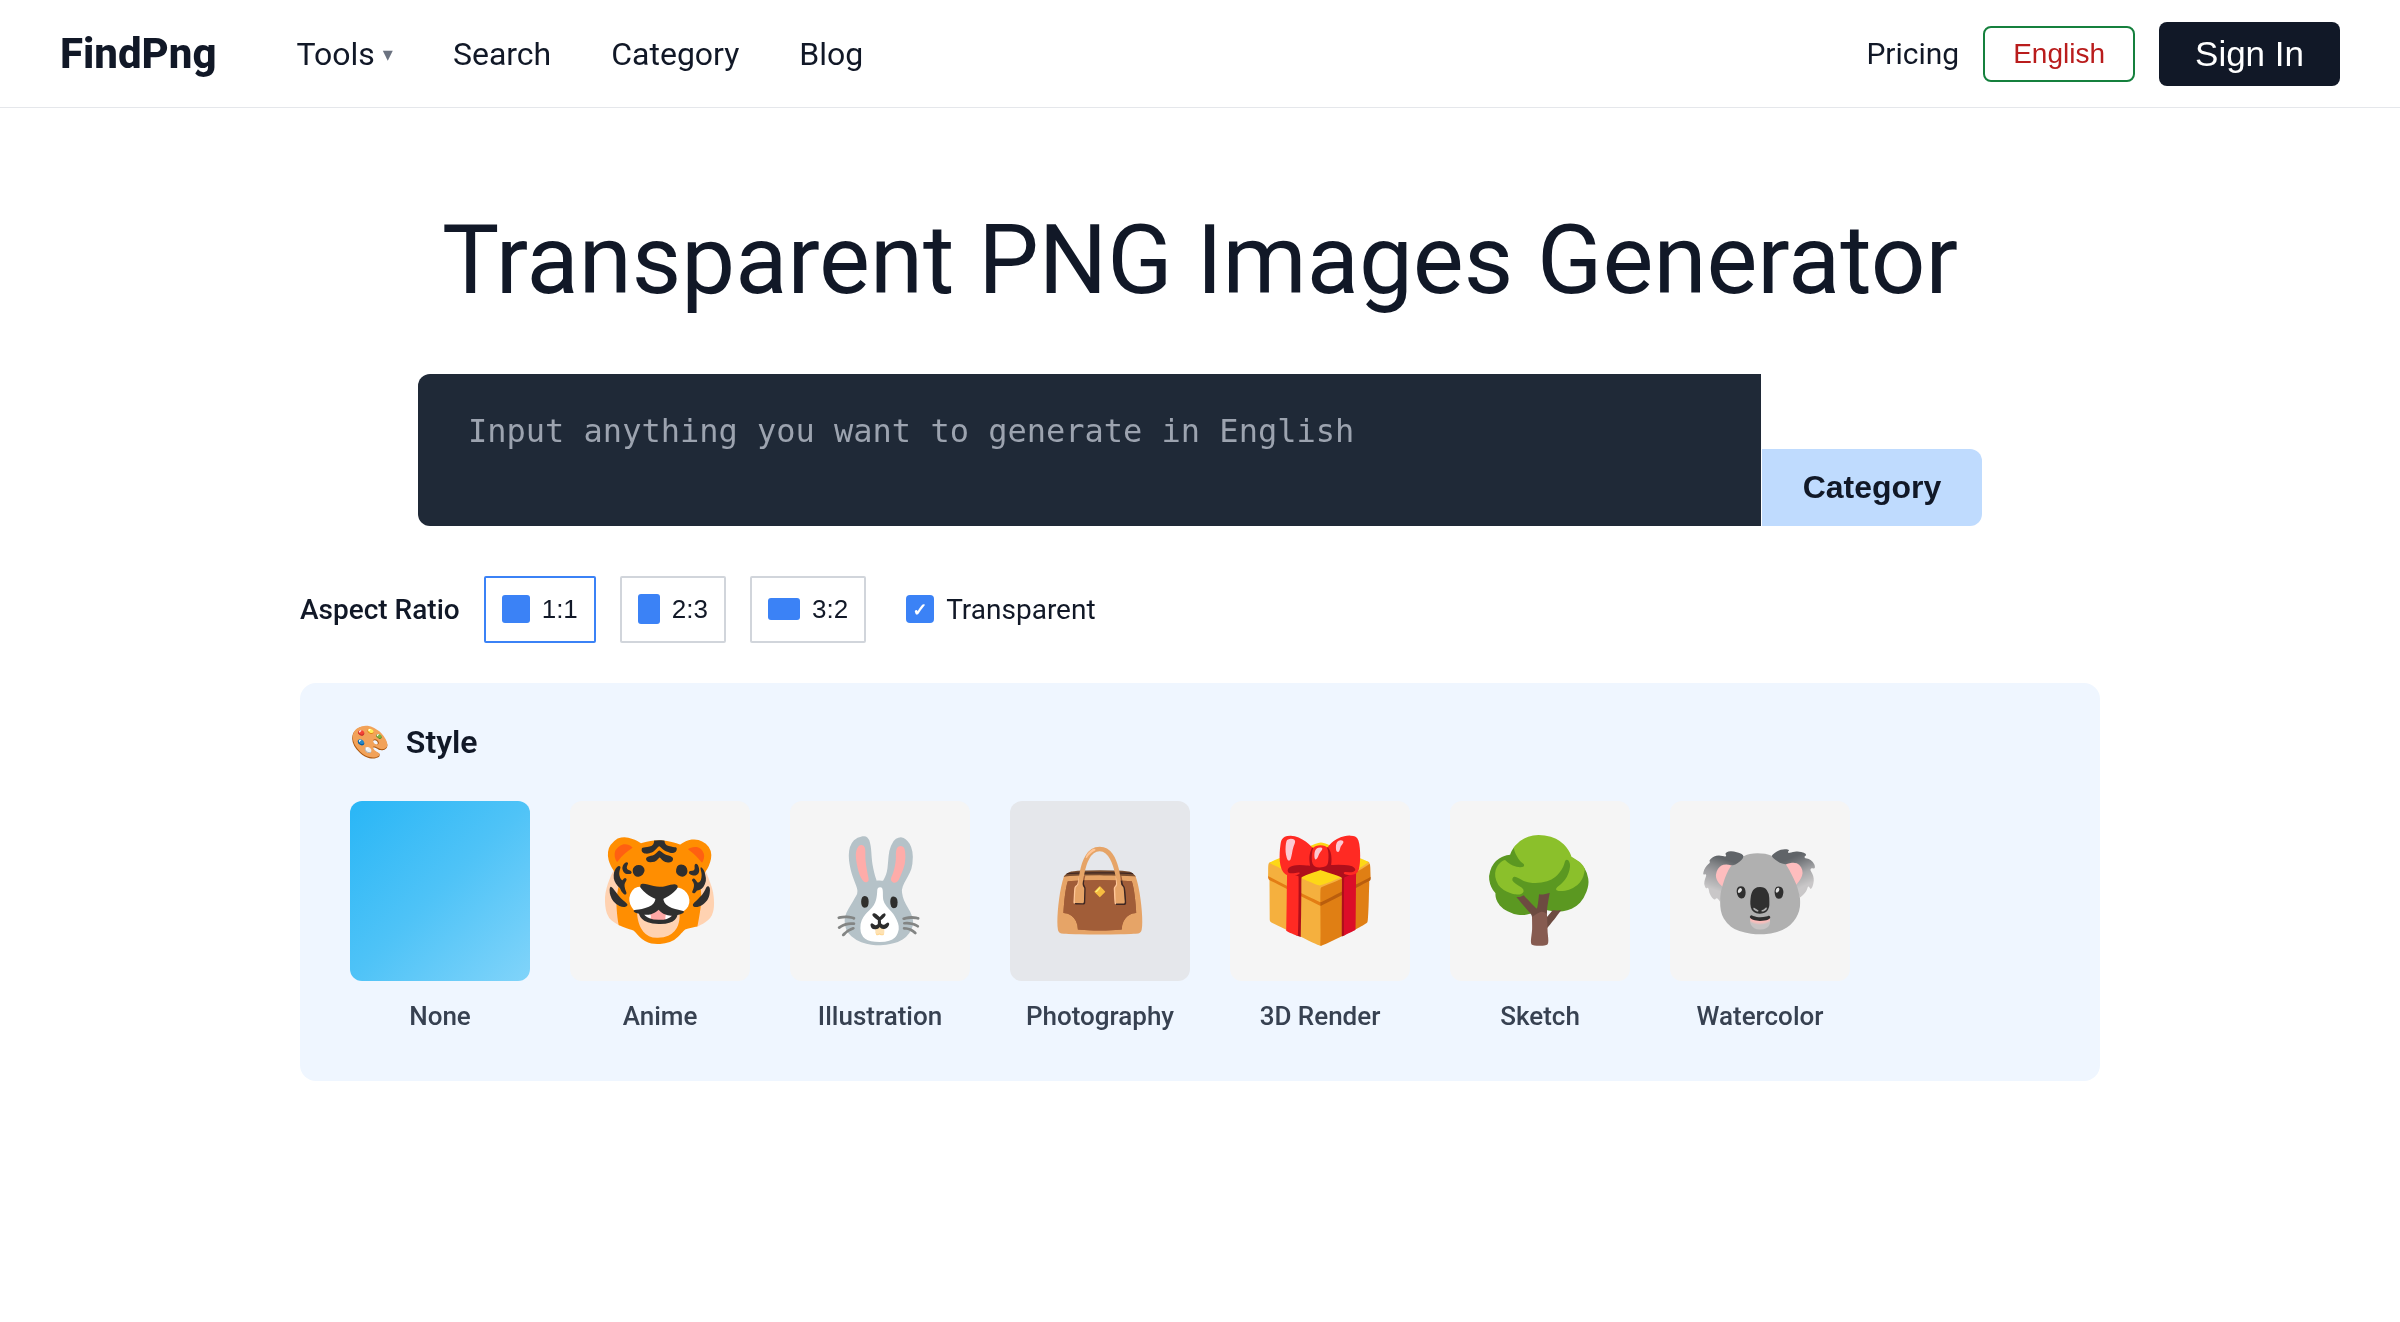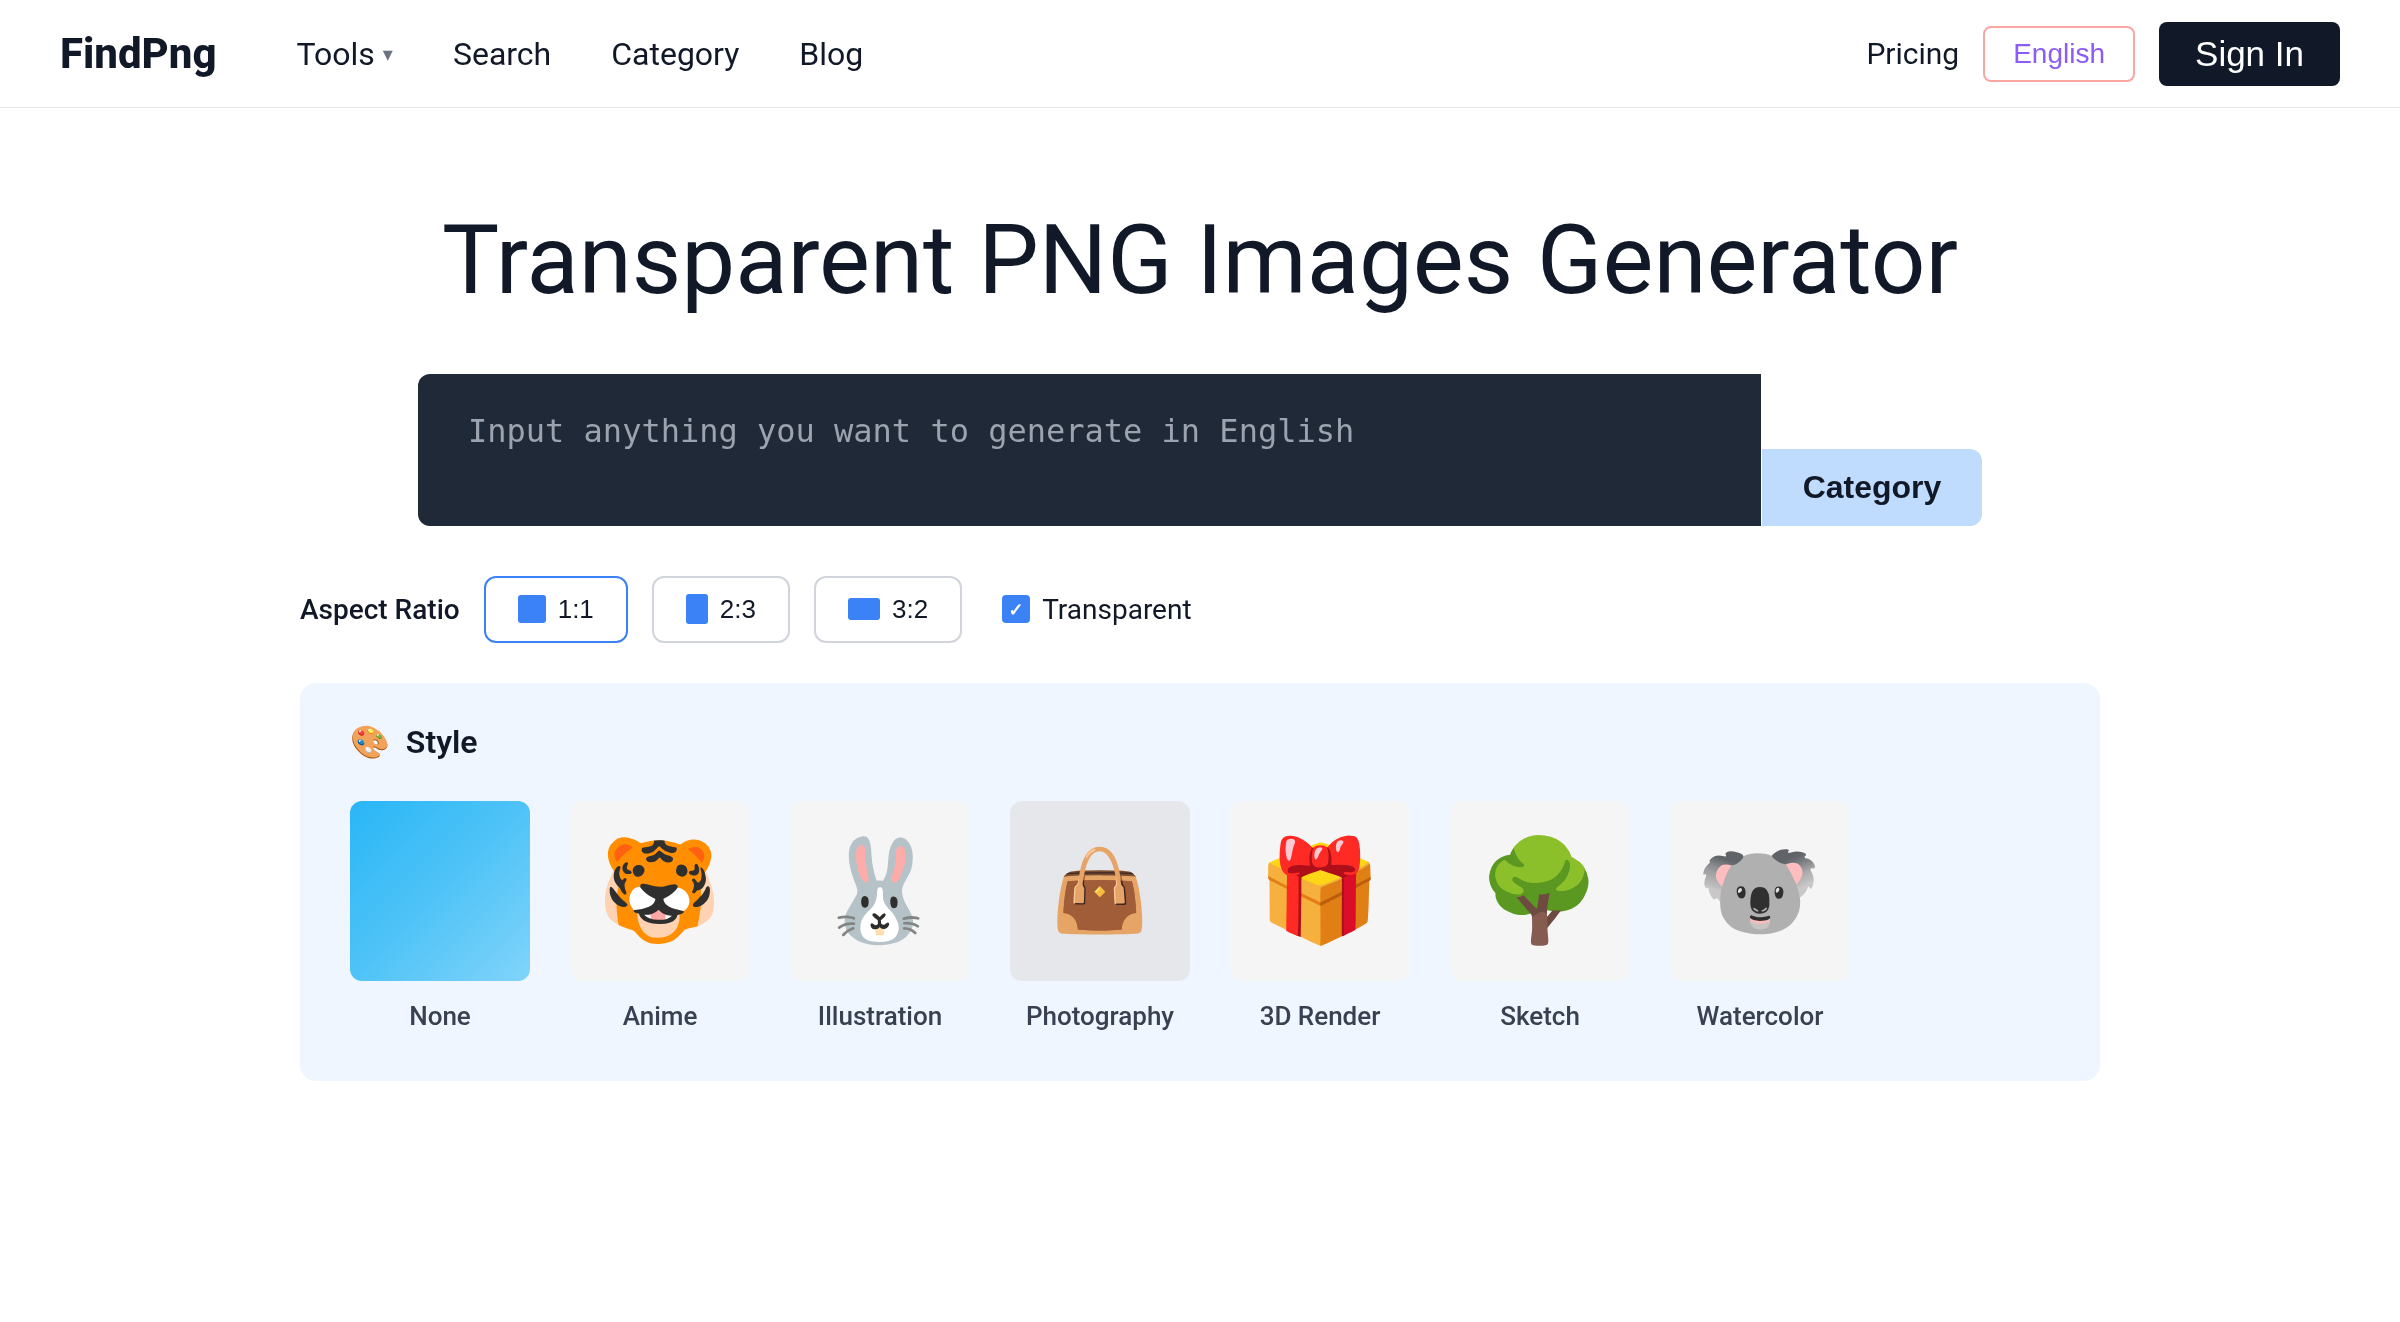--- a/index.html
+++ b/index.html
@@ -61,22 +61,22 @@
     }
 
     .pricing-link {
       font-size: 30px;
       color: #111827;
       cursor: pointer;
     }
 
     .lang-btn {
       font-size: 28px;
-      color: #8b5cf6;
-      border: 2px solid #fca5a5;
+      color: #b91c1c;
+      border: 2px solid #15803d;
       border-radius: 8px;
       padding: 10px 28px;
       cursor: pointer;
       background: #ffffff;
     }
 
     .signin-btn {
       font-size: 35px;
       color: #ffffff;
       background: #111827;
@@ -152,23 +152,23 @@
     .aspect-label {
       font-size: 28px;
       color: #111827;
       font-weight: 500;
     }
 
     .ratio-btn {
       display: flex;
       align-items: center;
       gap: 12px;
-      padding: 16px 32px;
+      padding: 16px 16px;
       border: 2px solid #d1d5db;
-      border-radius: 12px;
+      border-radius: 2px;
       background: #ffffff;
       font-size: 26px;
       color: #111827;
       cursor: pointer;
     }
 
     .ratio-btn.active {
       border-color: #3b82f6;
       background: #ffffff;
     }

